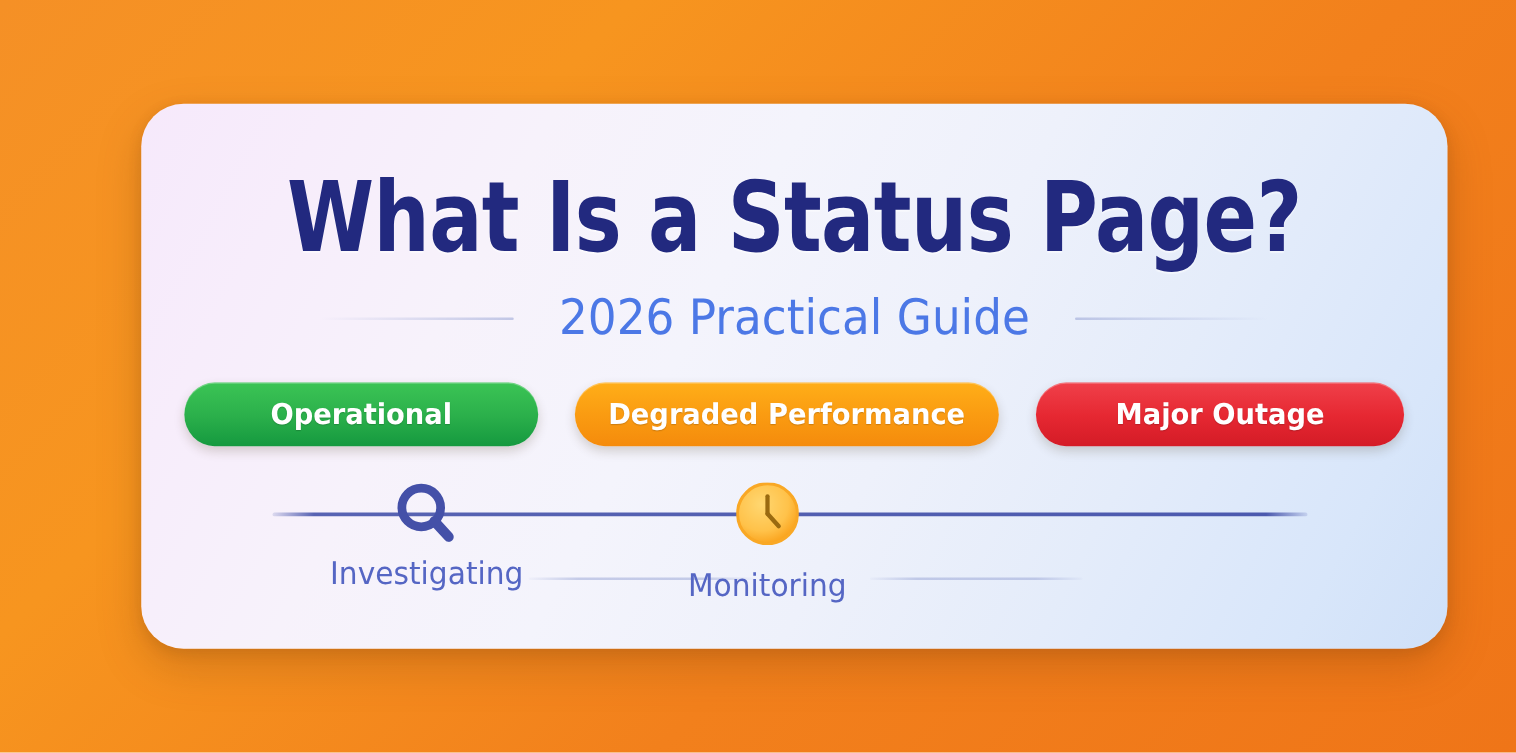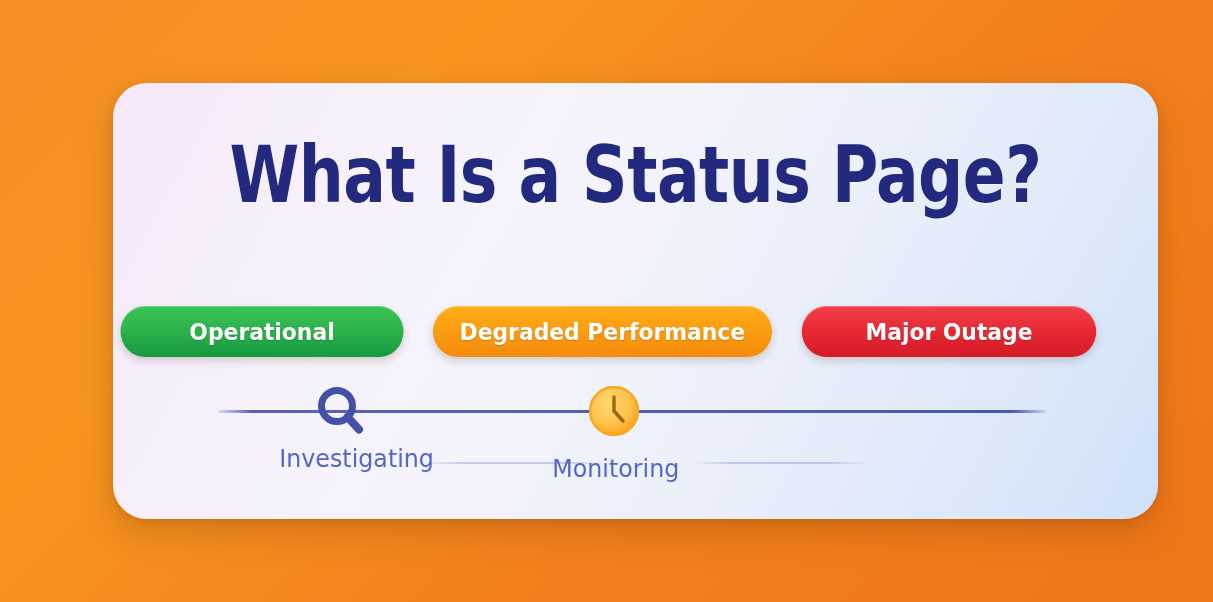--- a/index.html
+++ b/index.html
@@ -96,20 +96,21 @@
   }
 
   
   .pills {
     position: absolute;
     left: 0;
     top: 223px;
     width: 100%;
     display: flex;
     align-items: center;
+    justify-content: center;
     gap: 13px;
   }
   .pill {
     height: 51px;
     border-radius: 26px;
     display: flex;
     align-items: center;
     justify-content: center;
     padding: 0 28px;
     color: #ffffff;
@@ -165,20 +166,21 @@
     width: 828px;
     height: 100px;
   }
   .node {
     position: absolute;
     top: 0;
     width: 150px;
     margin-left: -75px;
     display: flex;
     flex-direction: column;
+    align-items: center;
   }
   .node.n1 { left: 123px; }
   .node.n2 { left: 396px; gap: 10px; }
   .node.n3 { left: 686px; }
 
   .icon-wrap {
     height: 62px;
     display: flex;
     align-items: center;
     justify-content: center;
@@ -220,20 +222,25 @@
 </style>
 </head>
 <body>
 
 <div class="stage">
 
   <div class="card">
 
     <div class="title">What Is a Status Page?</div>
 
+    <div class="subtitle-row">
+      <div class="sub-rule left"></div>
+      <div class="subtitle">2026 Practical Guide</div>
+      <div class="sub-rule right"></div>
+    </div>
 
     <div class="pills">
       <div class="pill operational">Operational</div>
       <div class="pill degraded">Degraded Performance</div>
       <div class="pill outage">Major Outage</div>
     </div>
 
     <div class="timeline">
 
       <div class="track"></div>

